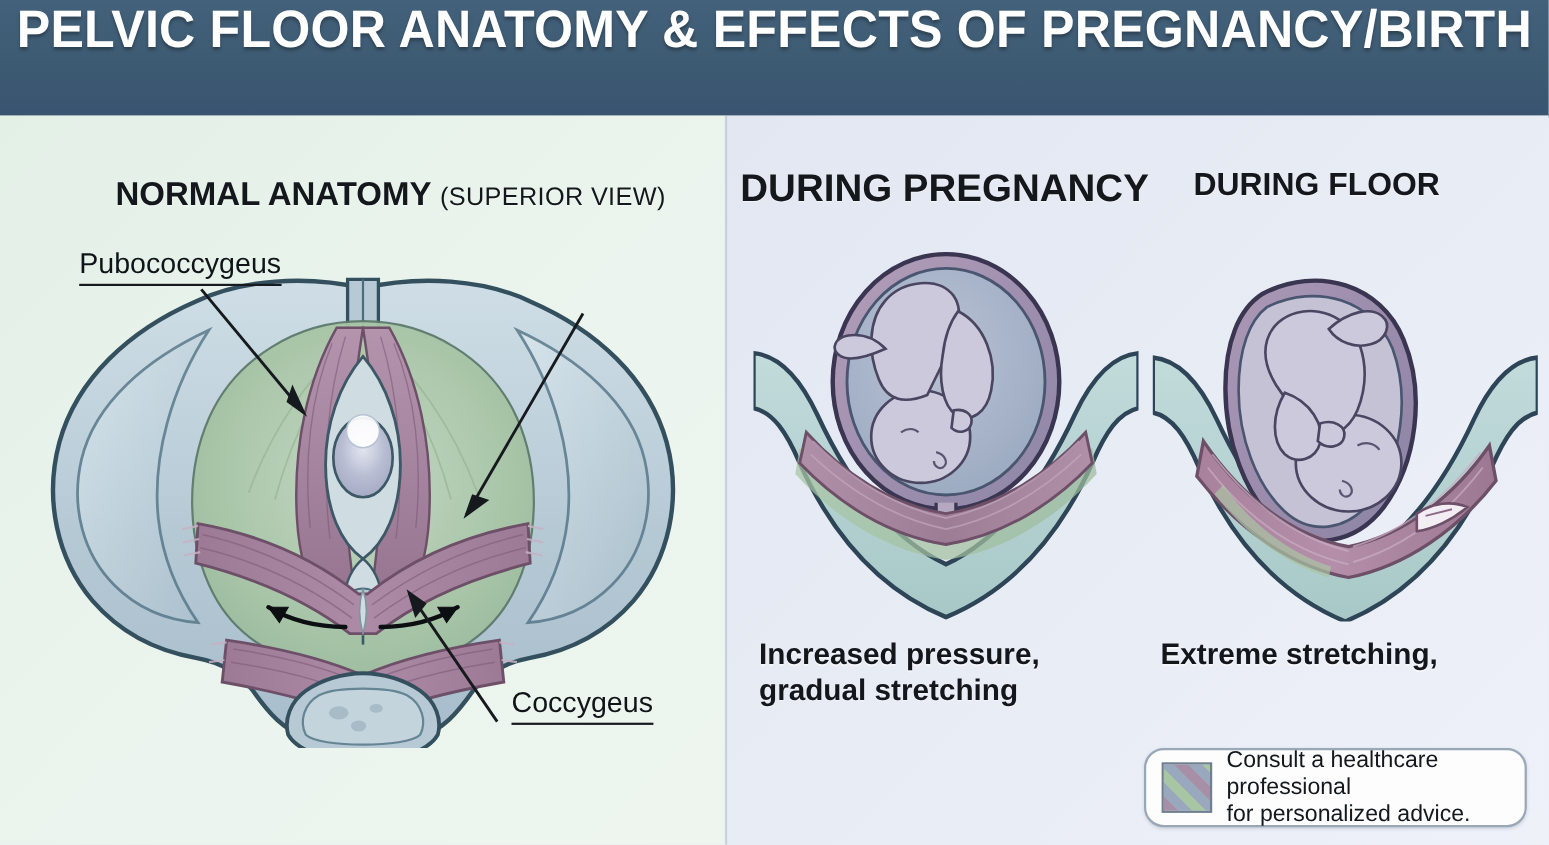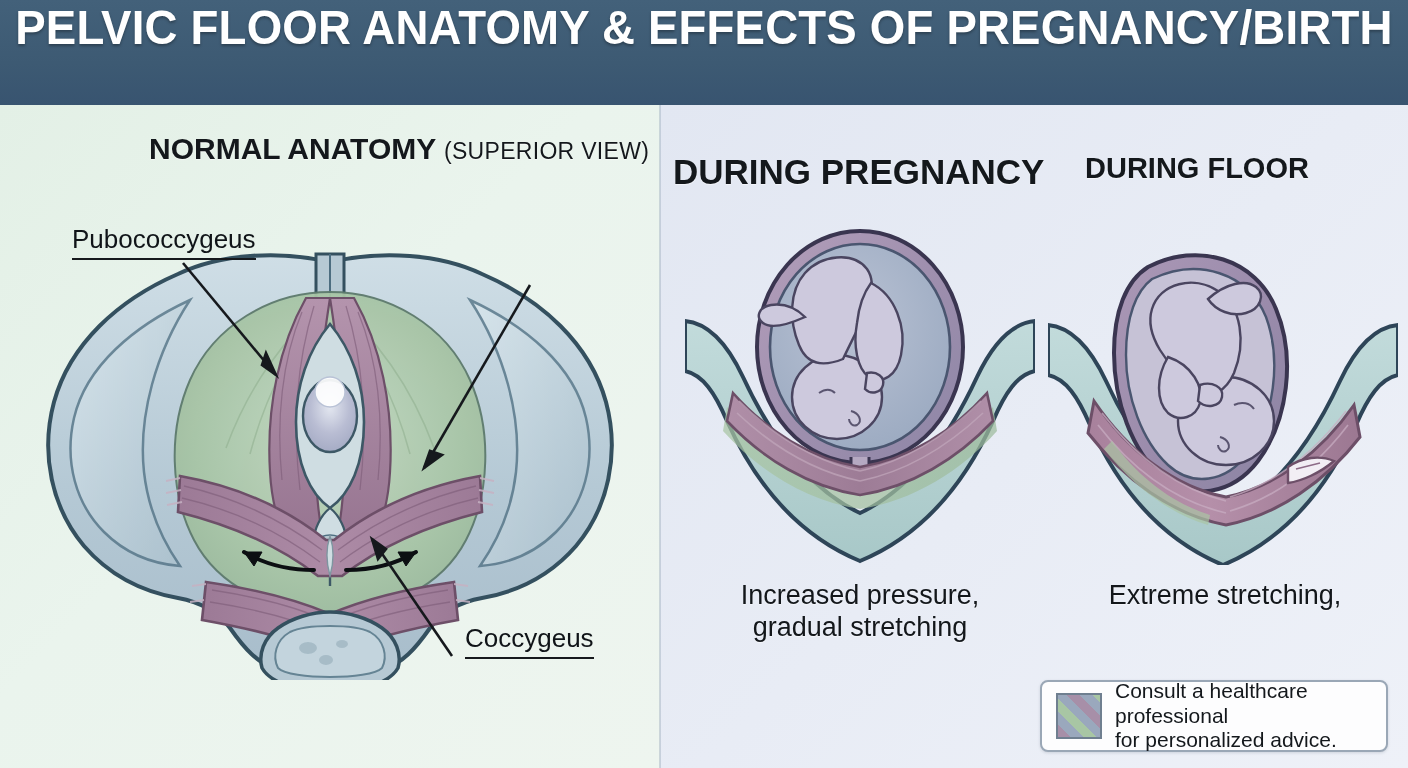--- a/index.html
+++ b/index.html
@@ -43,51 +43,52 @@
   }
 
   .section-title{
     position:absolute;
     font-family:"Liberation Sans Narrow","Liberation Sans",sans-serif;
     font-weight:bold;
     color:#14181c;
     white-space:nowrap;
     text-shadow:0 1px 1px rgba(255,255,255,.6);
   }
-  #title-normal{left:105px;top:132px;font-size:30px;margin-left:44px;}
+  #title-normal{left:105px;top:160px;font-size:30px;}
   #title-normal .sub{font-size:23px;font-weight:normal;letter-spacing:.3px;}
   #title-pregnancy{left:673px;top:152px;font-size:35px;}
   #title-birth{left:1085px;top:152px;font-size:29px;}
 
   
   .anno{
     position:absolute;
     font-family:"Liberation Sans Narrow","Liberation Sans",sans-serif;
     font-size:26px;color:#101418;white-space:nowrap;
     padding-bottom:3px;
     border-bottom:2.5px solid #16191d;
   }
   #label-pubococcygeus{left:72px;top:224px;}
   #label-iliococcygeus{left:452px;top:244px;}
   #label-coccygeus{left:443px;top:623px;margin-left:22px;}
 
   
   .caption{
-    position:absolute;text-align:center;
+    position:absolute;text-align:left;
     font-family:"Liberation Sans Narrow","Liberation Sans",sans-serif;
     font-size:27px;line-height:1.18;color:#13171b;
     text-shadow:0 1px 1px rgba(255,255,255,.55);
+    font-weight:bold;
   }
   #caption-pregnancy{left:690px;top:580px;width:340px;}
   #caption-birth{left:1055px;top:580px;width:340px;}
 
   
   #legend{
     position:absolute;left:1040px;top:680px;width:348px;height:72px;
-    background:#fdfdfe;border:2px solid #9aa7b6;border-radius:8px;
+    background:#fdfdfe;border:2px solid #9aa7b6;border-radius:18px;
     box-shadow:0 1px 3px rgba(60,75,95,.18);
     display:flex;align-items:center;gap:13px;padding:0 14px;
     box-sizing:border-box;
   }
   #legend-swatch{
     width:42px;height:42px;flex:none;
     border:2px solid #6f7f90;
     background:repeating-linear-gradient(45deg,
       #a78fa8 0px,#a78fa8 9px,
       #9aa8bd 9px,#9aa8bd 18px,

